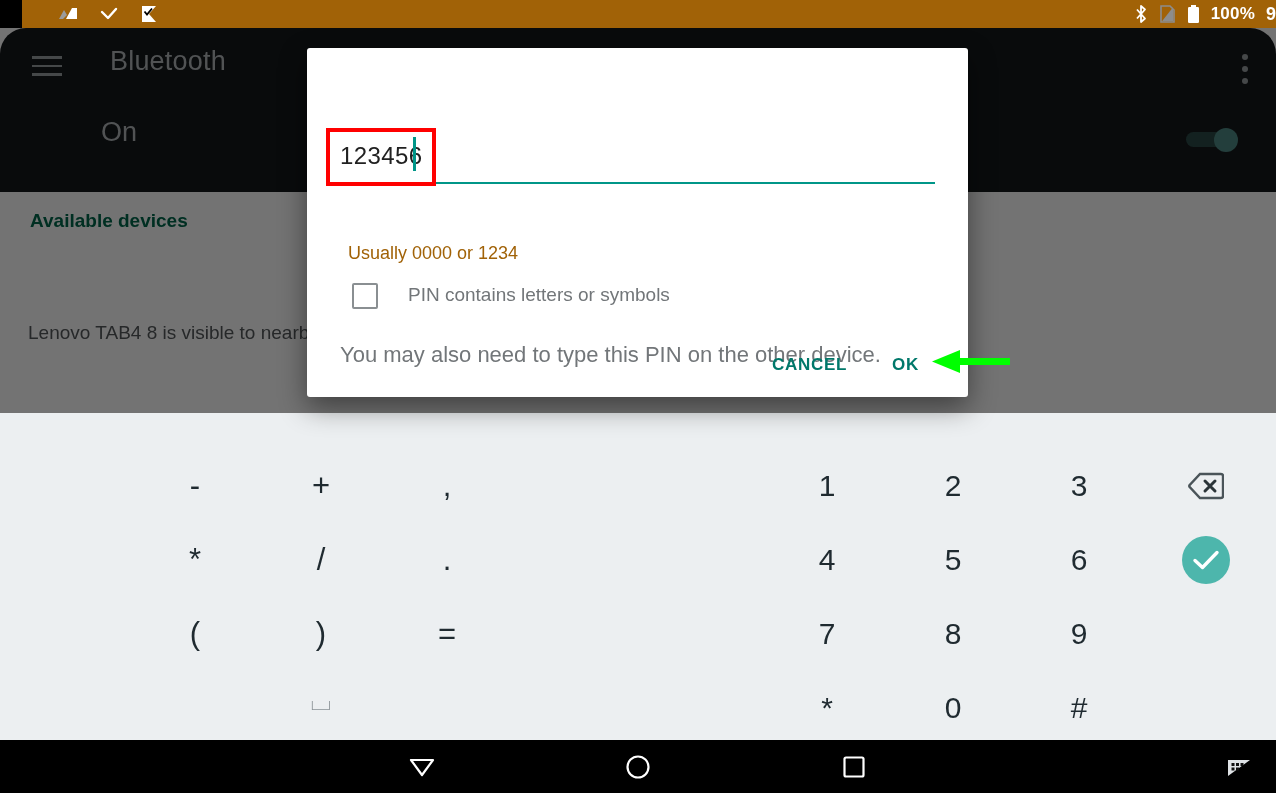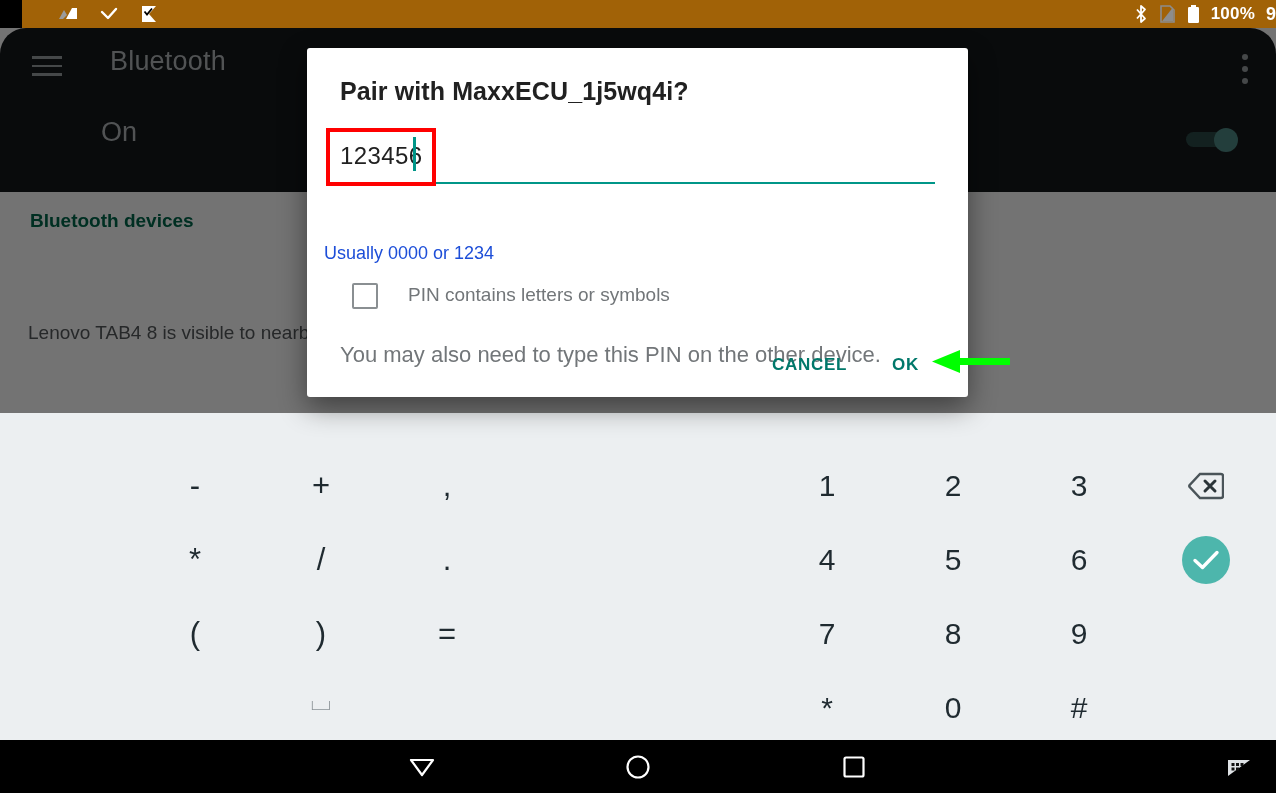--- a/index.html
+++ b/index.html
@@ -80,22 +80,22 @@
     position: absolute; left: 0; top: 8px;
     font-size: 24px; color: #212121; letter-spacing: .4px;
   }
   #pin-caret {
     position: absolute; left: 73px; top: 3px; width: 3px; height: 34px; background: #009688;
   }
   #pin-underline {
     position: absolute; left: 0; bottom: 0; width: 595px; height: 2.5px; background: #009688;
   }
   #pin-hint {
-    position: absolute; left: 17px; top: 195px;
-    font-size: 18px; color: #1d4ed8;
+    position: absolute; left: 41px; top: 195px;
+    font-size: 18px; color: #a16207;
   }
   #pin-check-row { position: absolute; left: 33px; top: 234px; width: 560px; height: 30px; }
   #pin-checkbox {
     position: absolute; left: 12px; top: 1px; width: 26px; height: 26px;
     border: 2.5px solid #8a8f92; border-radius: 2px; background: transparent;
   }
   #pin-check-label {
     position: absolute; left: 68px; top: 2px;
     font-size: 19px; color: #727679; text-align: right;
   }
@@ -169,27 +169,26 @@
             <i></i>
             <i></i>
         </div>
       </div>
       <div id="bt-state">On</div>
       <div id="bt-toggle">
         <div class="track"></div>
         <div class="thumb"></div>
       </div>
     </div>
-    <div id="section-header">Bluetooth devices</div>
+    <div id="section-header">Available devices</div>
     <div id="visible-note">Lenovo TAB4 8 is visible to nearb</div>
     <div id="scrim"></div>
   </div>
 
   <div id="dialog">
-    <div id="dlg-title">Pair with MaxxECU_1j5wq4i?</div>
 
     <div id="pin-field-wrap">
       <span id="pin-value">123456</span>
       <span id="pin-caret"></span>
       <span id="pin-underline"></span>
     </div>
 
     <div id="pin-hint">Usually 0000 or 1234</div>
 
     <div id="pin-check-row">

